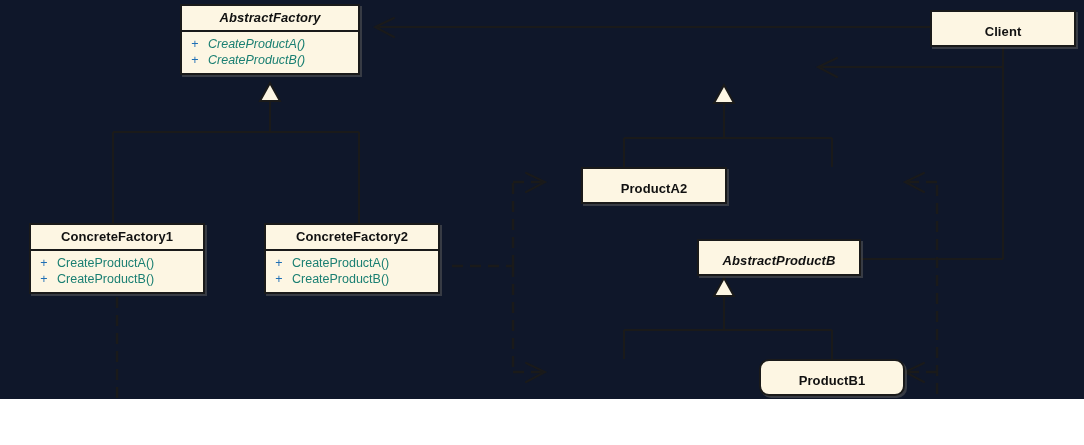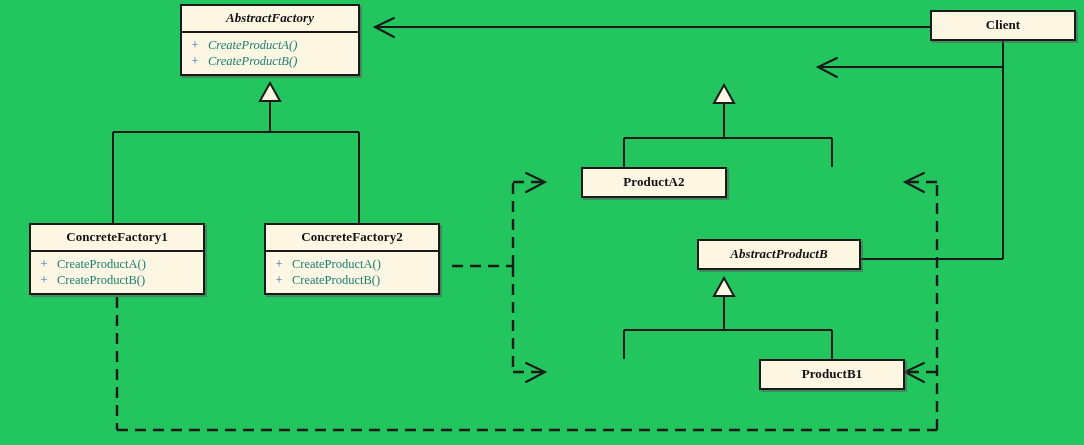--- a/index.html
+++ b/index.html
@@ -3,23 +3,23 @@
 <meta charset="utf-8">
 <style>
   html, body {
     margin: 0;
     padding: 0;
     background: #ffffff;
   }
   #canvas {
     position: relative;
     width: 1084px;
-    height: 445px;
-    background: #22c55e;
-    font-family: Liberation Serif, serif;
+    height: 399px;
+    background: #0f172a;
+    font-family: Liberation Sans, sans-serif;
     overflow: hidden;
   }
   svg.wires {
     position: absolute;
     left: 0;
     top: 0;
     width: 1084px;
     height: 445px;
   }
   .uml-box {
@@ -66,21 +66,21 @@
     font-weight: normal;
     flex: none;
   }
   .member-name {
     color: #1a7f72;
   }
   .member-name.abstract {
     font-style: italic;
   }
   .single-line .box-title {
-    padding: 5px 8px 6px 8px;
+    padding: 12px 8px 6px 8px;
   }
 </style>
 </head>
 <body>
 
 <div id="canvas">
 
   <svg class="wires" viewBox="0 0 1084 445" xmlns="http://www.w3.org/2000/svg">
 
     <g>
@@ -194,21 +194,21 @@
   <div class="uml-box single-line" style="left:654px; top:239px; width:164px;margin-left:43px;">
     <div class="box-title abstract">AbstractProductB</div>
   </div>
 
   <div class="uml-box single-line" style="left:545px; top:167px; width:146px;margin-left:36px;">
     <div class="box-title">ProductA2</div>
   </div>
 
 
 
-  <div class="uml-box single-line" style="left:759px; top:359px; width:146px;">
+  <div class="uml-box single-line" style="left:759px; top:359px; width:146px;border-radius:10px;">
     <div class="box-title">ProductB1</div>
   </div>
 
   <div class="uml-box single-line" style="left:930px; top:10px; width:146px;">
     <div class="box-title">Client</div>
   </div>
 
 </div>
 
 </body></html>

